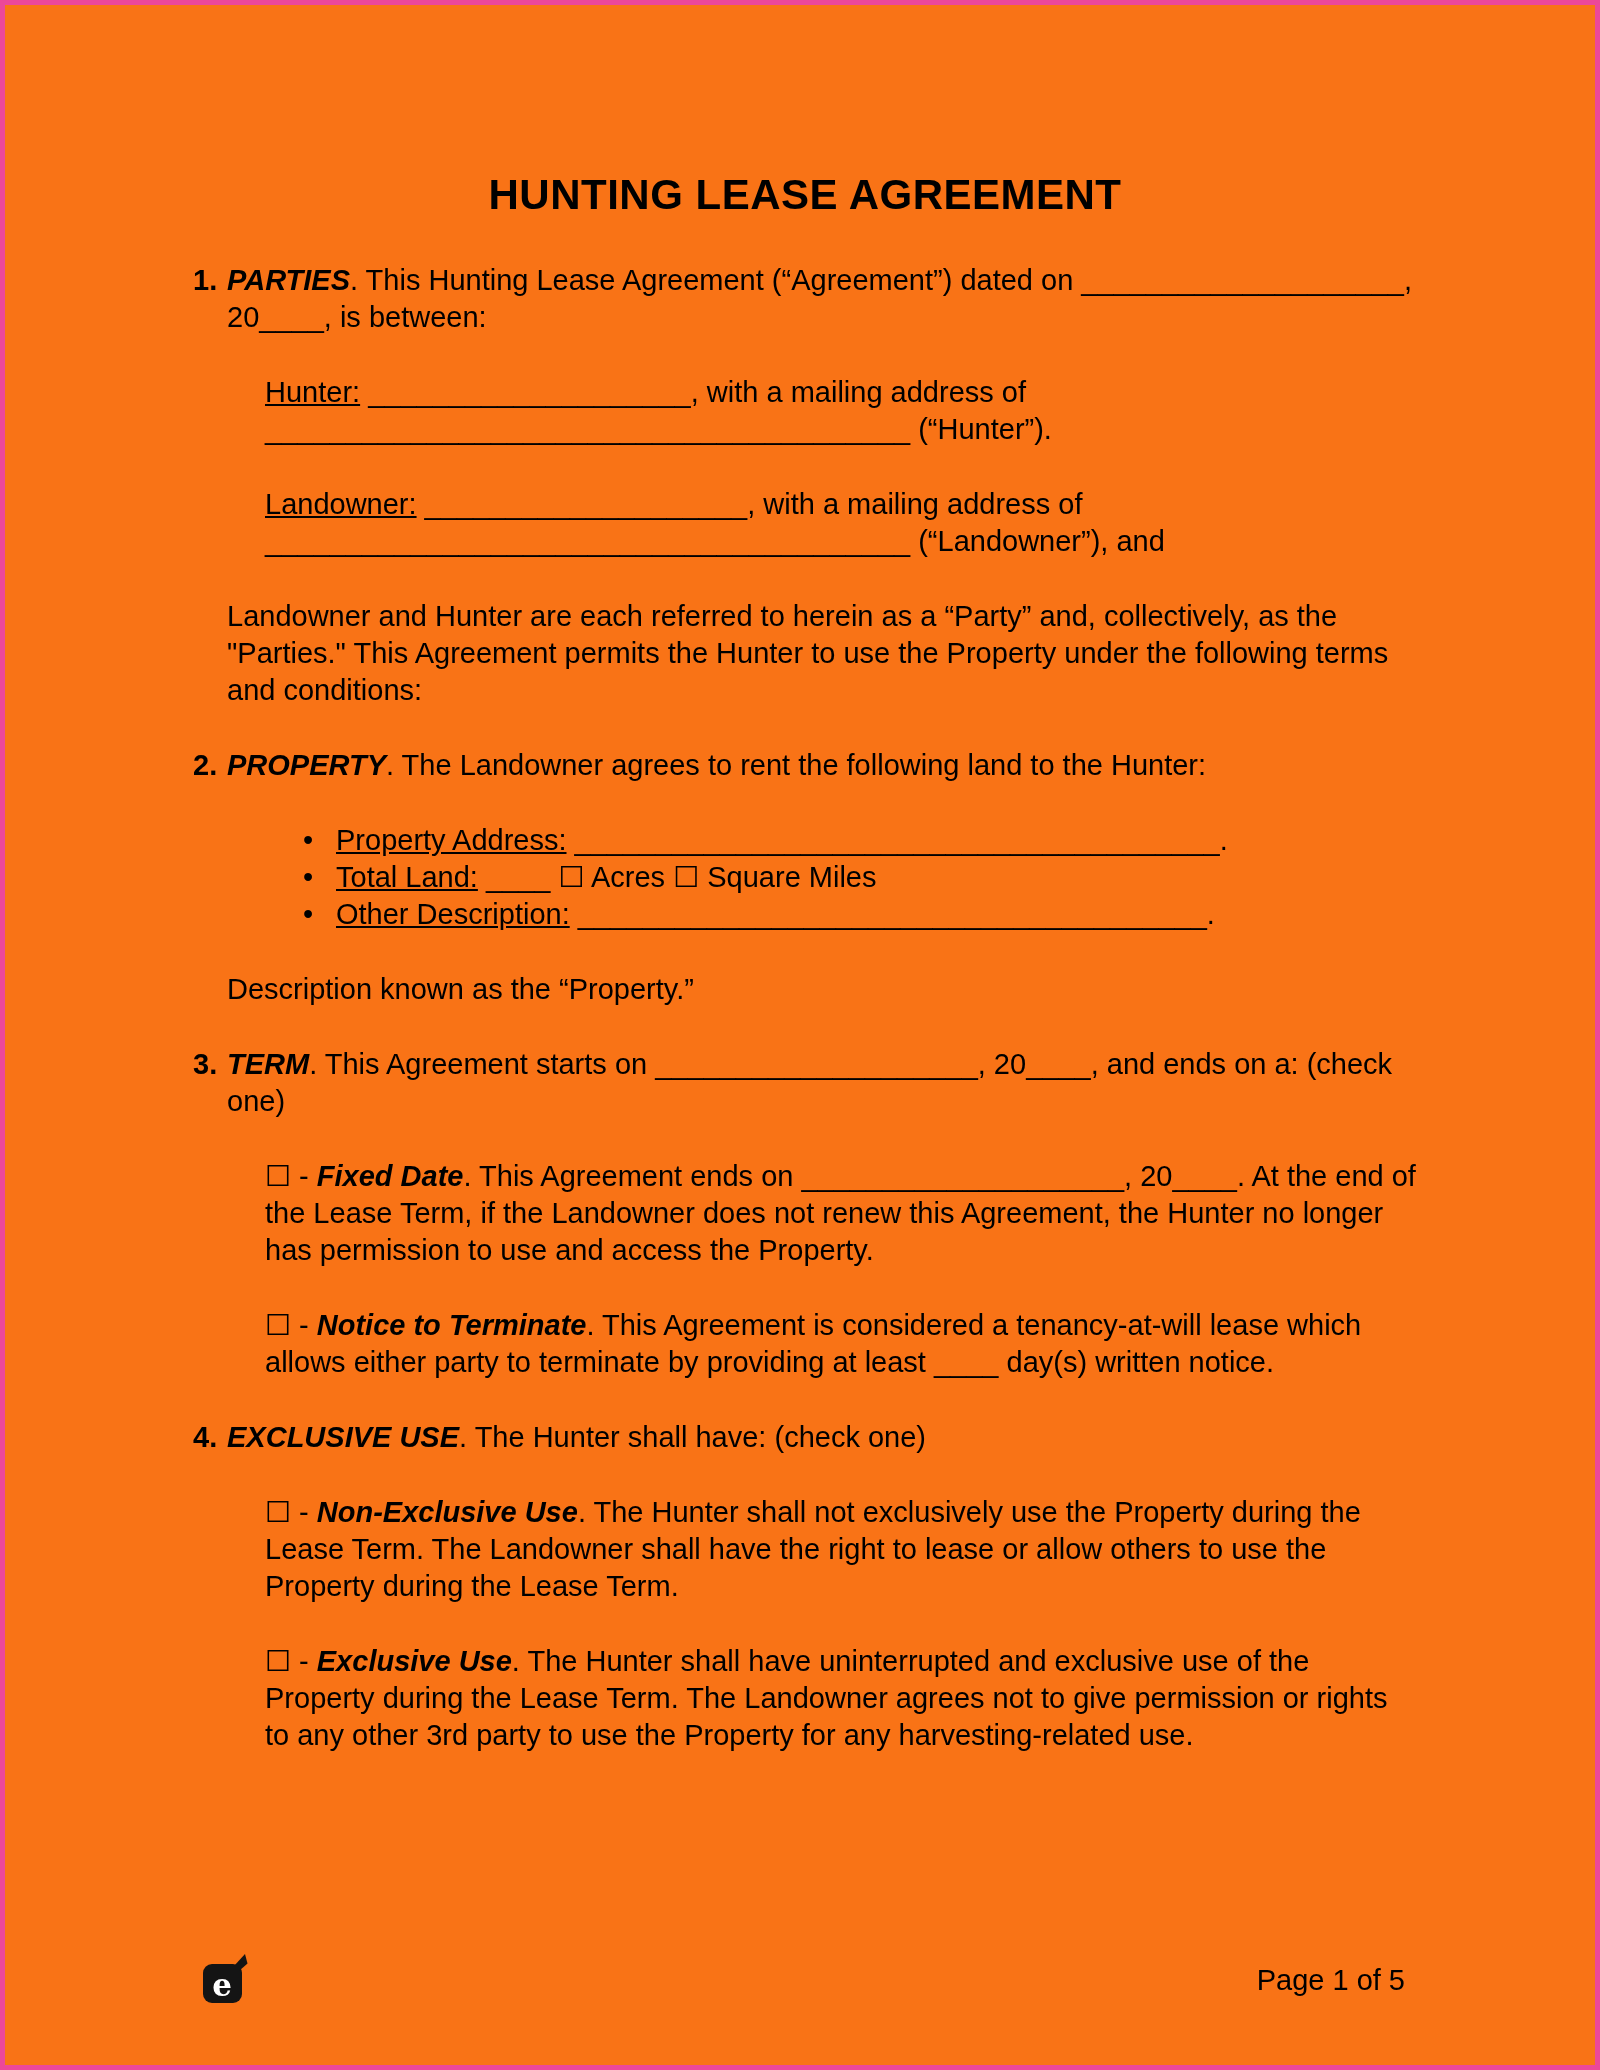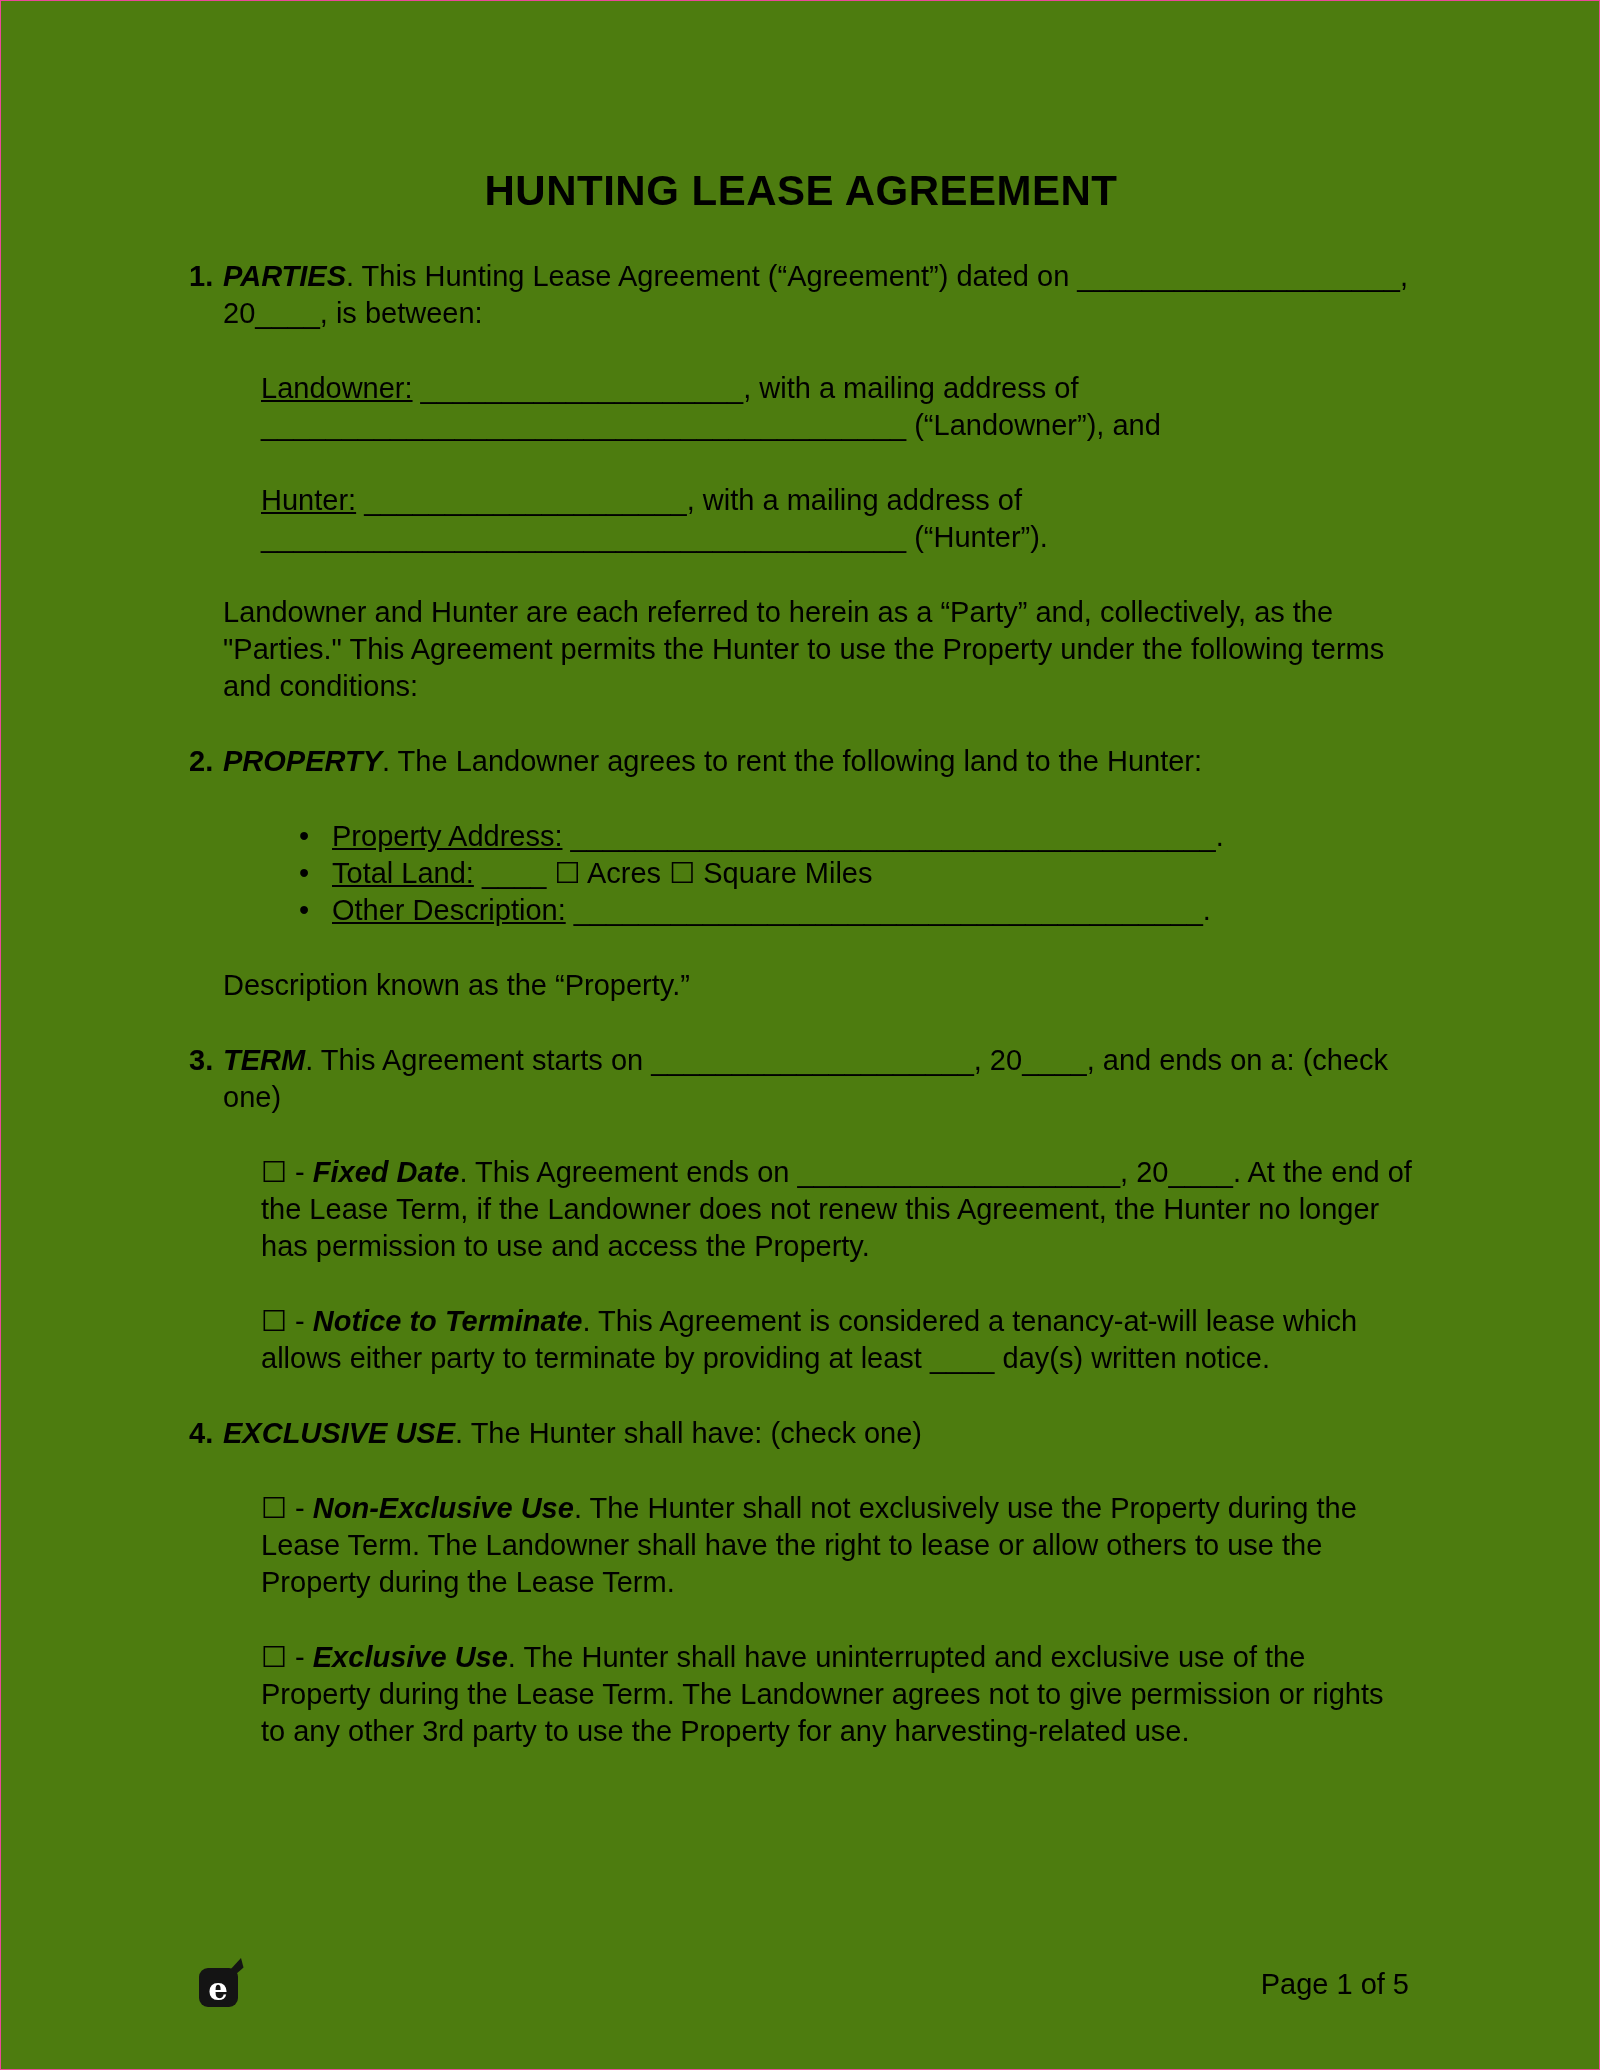--- a/index.html
+++ b/index.html
@@ -2,22 +2,22 @@
 <html><head>
 <meta charset="utf-8">
 <style>
   * { box-sizing: border-box; }
   html, body { margin: 0; padding: 0; background: #ffffff; }
   body { font-family: "Liberation Sans", "DejaVu Sans", sans-serif; color: #000; }
   .page {
     position: relative;
     width: 1600px;
     height: 2070px;
-    background: #4d7c0f;
-    border: 1px solid #ec4899;
+    background: #f97316;
+    border: 5px solid #ec4899;
     overflow: hidden;
   }
   .content {
     position: absolute;
     left: 188px;
     top: 165px;
     width: 1224px;
     font-size: 29px;
     line-height: 37px;
   }
@@ -49,23 +49,23 @@
 <div class="page">
   <div class="content">
 
     <h1 class="title">HUNTING LEASE AGREEMENT</h1>
 
     <div class="section">
       <div class="num">1.</div>
       <div class="sec-body">
         <p class="para"><b>PARTIES</b><span>. This Hunting Lease Agreement (“Agreement”) dated on ____________________, 20____, is between:</span></p>
 
+        <p class="para sub"><span class="ul">Hunter:</span><span> ____________________, with a mailing address of ________________________________________ (“Hunter”).</span></p>
+
         <p class="para sub"><span class="ul">Landowner:</span><span> ____________________, with a mailing address of ________________________________________ (“Landowner”), and</span></p>
-
-        <p class="para sub"><span class="ul">Hunter:</span><span> ____________________, with a mailing address of ________________________________________ (“Hunter”).</span></p>
 
         <p class="para">Landowner and Hunter are each referred to herein as a “Party” and, collectively, as the "Parties." This Agreement permits the Hunter to use the Property under the following terms and conditions:</p>
       </div>
     </div>
 
     <div class="section">
       <div class="num">2.</div>
       <div class="sec-body">
         <p class="para"><b>PROPERTY</b><span>. The Landowner agrees to rent the following land to the Hunter:</span></p>
 

